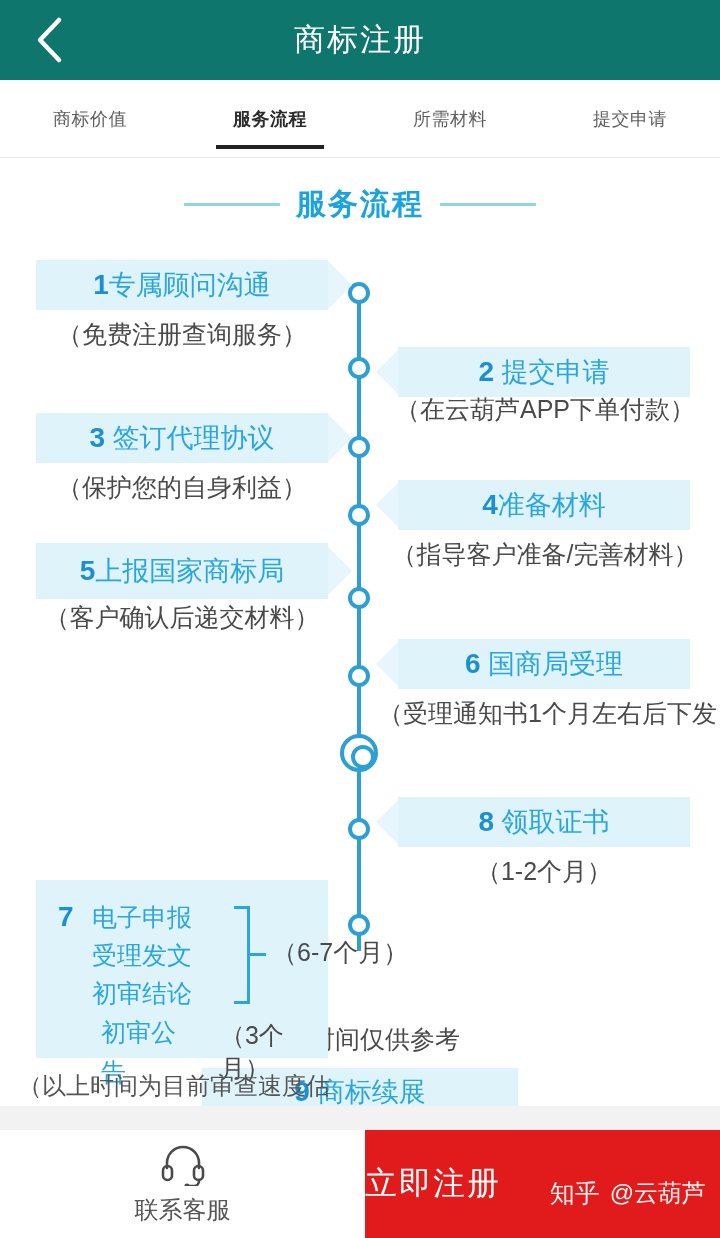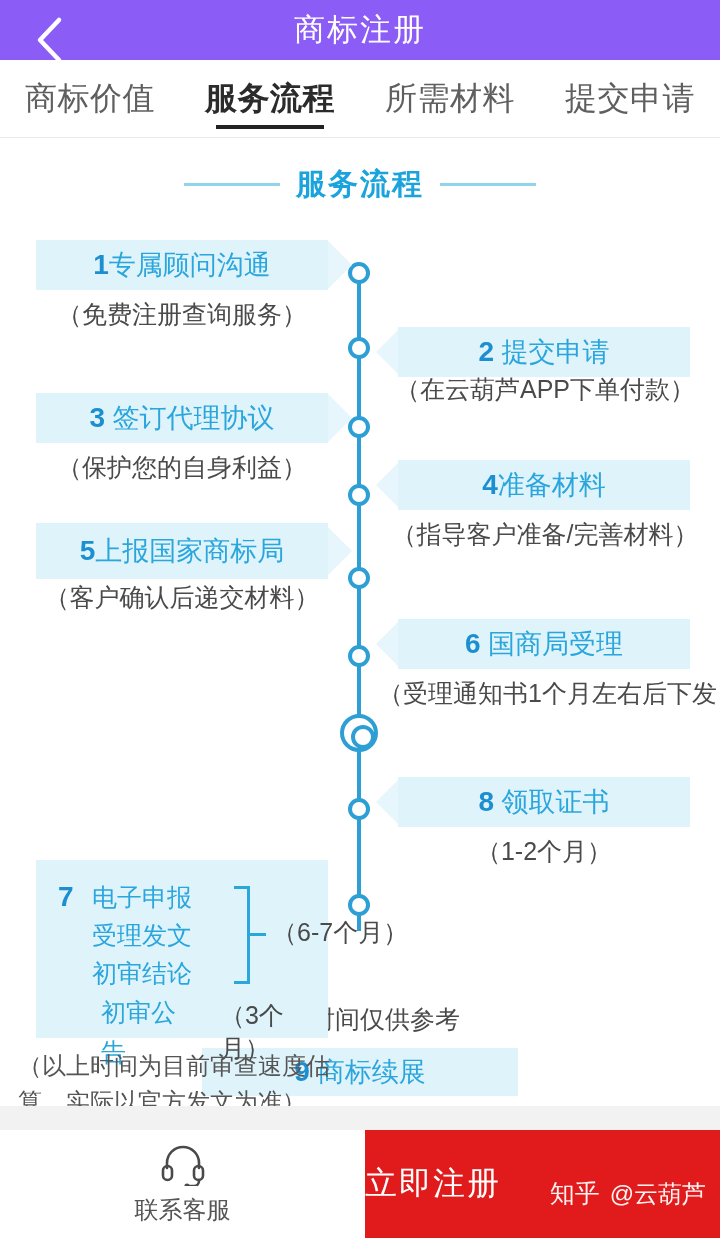--- a/index.html
+++ b/index.html
@@ -7,22 +7,22 @@
     width: 720px; height: 1238px;
     background: #ffffff;
     font-family: "Liberation Sans", "DejaVu Sans", sans-serif;
     overflow: hidden;
   }
   .phone { position: relative; width: 720px; height: 1238px; background:#fff; }
 
   
   .header {
     position: relative;
-    height: 60px;
-    background: #8b5cf6;
+    height: 80px;
+    background: #0f766e;
     display: flex; align-items: center; justify-content: center;
   }
   .back-btn {
     position: absolute; left: 18px; top: 0; height: 80px;
     width: 64px; display:flex; align-items:center; justify-content:center;
     cursor: pointer;
   }
   .back-btn svg { display:block; }
   .header-title {
     color: #ffffff; font-size: 31px; letter-spacing: 2px; font-weight: 400;
@@ -30,21 +30,21 @@
 
   
   .tabbar {
     height: 78px; background: #fff;
     display: flex; align-items: stretch;
     border-bottom: 1px solid #e9e9e9;
   }
   .tab {
     flex: 1; display:flex; align-items:center; justify-content:center;
     position: relative; cursor: pointer;
-    font-size: 32px; color: #5f5f5f; letter-spacing: .5px;
+    font-size: 18px; color: #5f5f5f; letter-spacing: .5px;
   }
   .tab.active { color: #2b2b2b; font-weight: 600; }
   .tab.active .tab-underline {
     position: absolute; bottom: 8px; left: 50%; transform: translateX(-50%);
     width: 108px; height: 4px; background: #222;
   }
 
   
   .section-title-wrap {
     display:flex; align-items:center; justify-content:center;
@@ -166,21 +166,21 @@
     background:#fff;
   }
   .contact .lbl { font-size: 24px; color: #555; }
   .cta {
     flex: 1; background: #e11b1b; color: #fff;
     display:flex; align-items:center; 
     font-size: 32px; letter-spacing: 2px; cursor: pointer;
   }
   .watermark {
     position: absolute; right: 14px; bottom: 28px;
-    display:flex; align-items:center; gap: 10px;
+    display:flex; align-items:flex-start; gap: 10px;
     color: #ffffff; font-size: 24px; opacity: .95;
     pointer-events: none;
   }
   .watermark .zh { font-size: 25px; }
 </style>
 </head>
 <body>
 
 <div class="phone">
 

